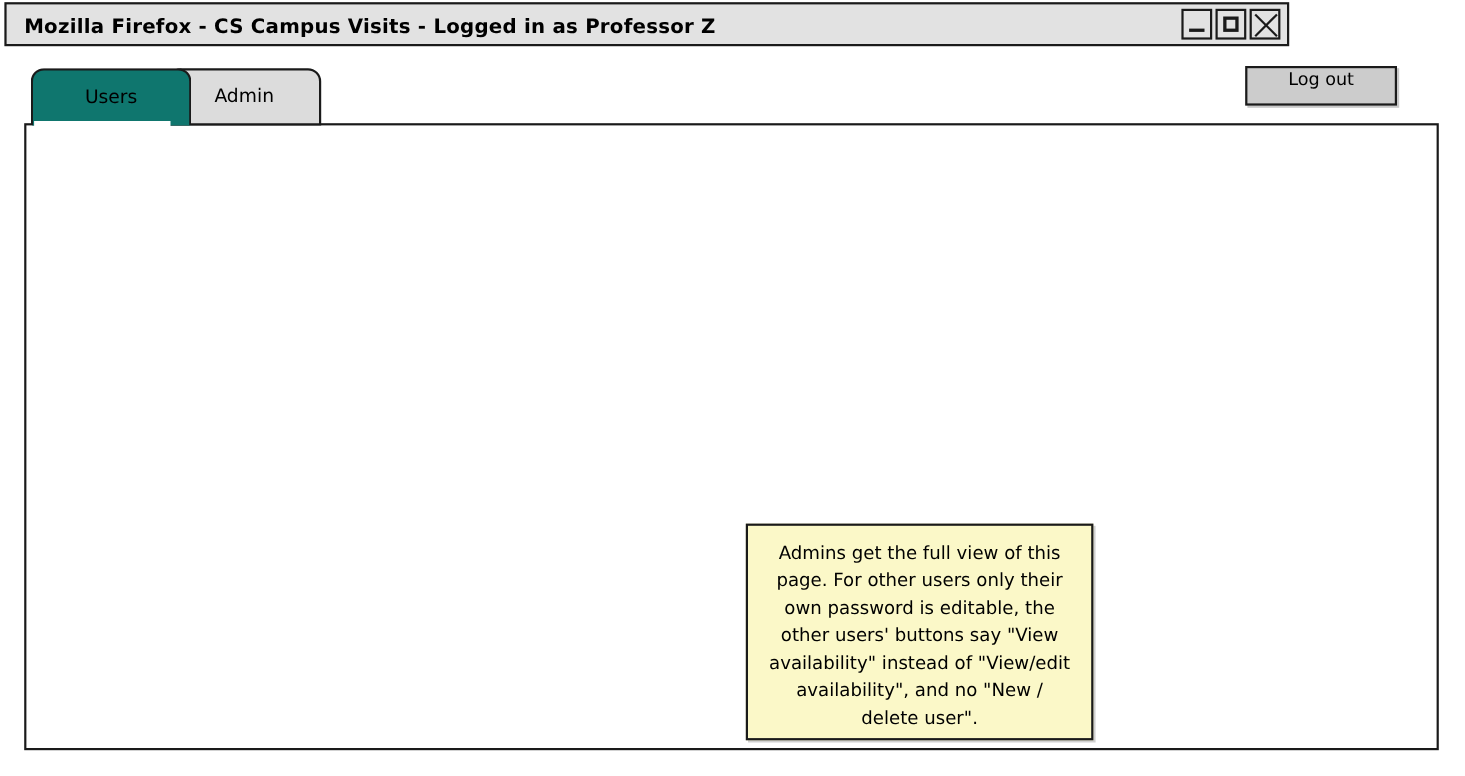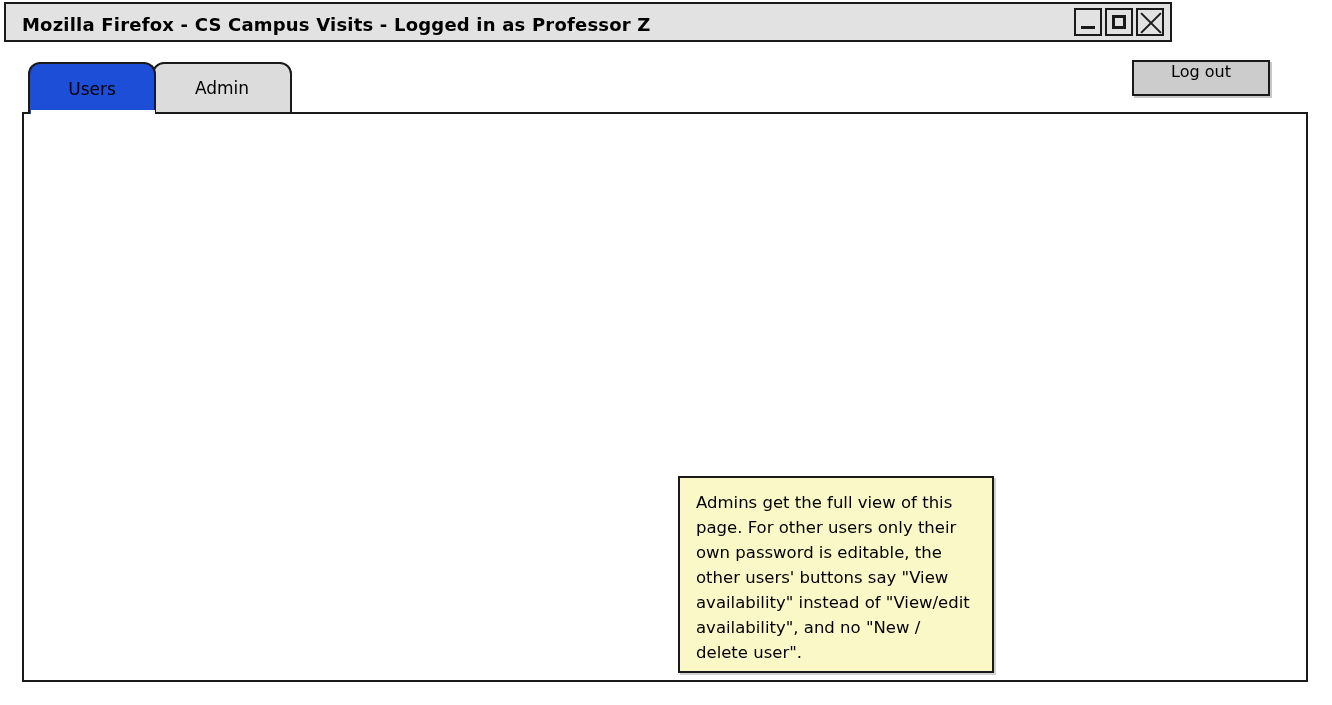--- a/index.html
+++ b/index.html
@@ -92,22 +92,22 @@
     border-radius: 12px 12px 0 0;
     box-sizing: border-box;
     display: flex;
     align-items: center;
     justify-content: center;
     font-size: 17px;
   }
   .tab-users {
     left: 28px;
     top: 62px;
-    width: 128px;
-    background: #1d4ed8;
+    width: 146px;
+    background: #0f766e;
     border-bottom: none;
     z-index: 4;
   }
   .tab-visits {
     left: 152px;
     top: 62px;
     width: 140px;
     background: #dcdcdc;
     z-index: 3;
   }
@@ -252,20 +252,21 @@
     left: 678px;
     top: 476px;
     width: 316px;
     height: 197px;
     background: #fbf8c8;
     border: 2px solid #1a1a1a;
     box-sizing: border-box;
     padding: 12px 16px;
     font-size: 16.5px;
     line-height: 25px;
+    text-align: center;
     z-index: 10;
     box-shadow: 2px 2px 0 rgba(0,0,0,0.18);
   }
 </style>
 </head>
 <body>
 
 <div id="app">
 
   <div class="window-frame">

